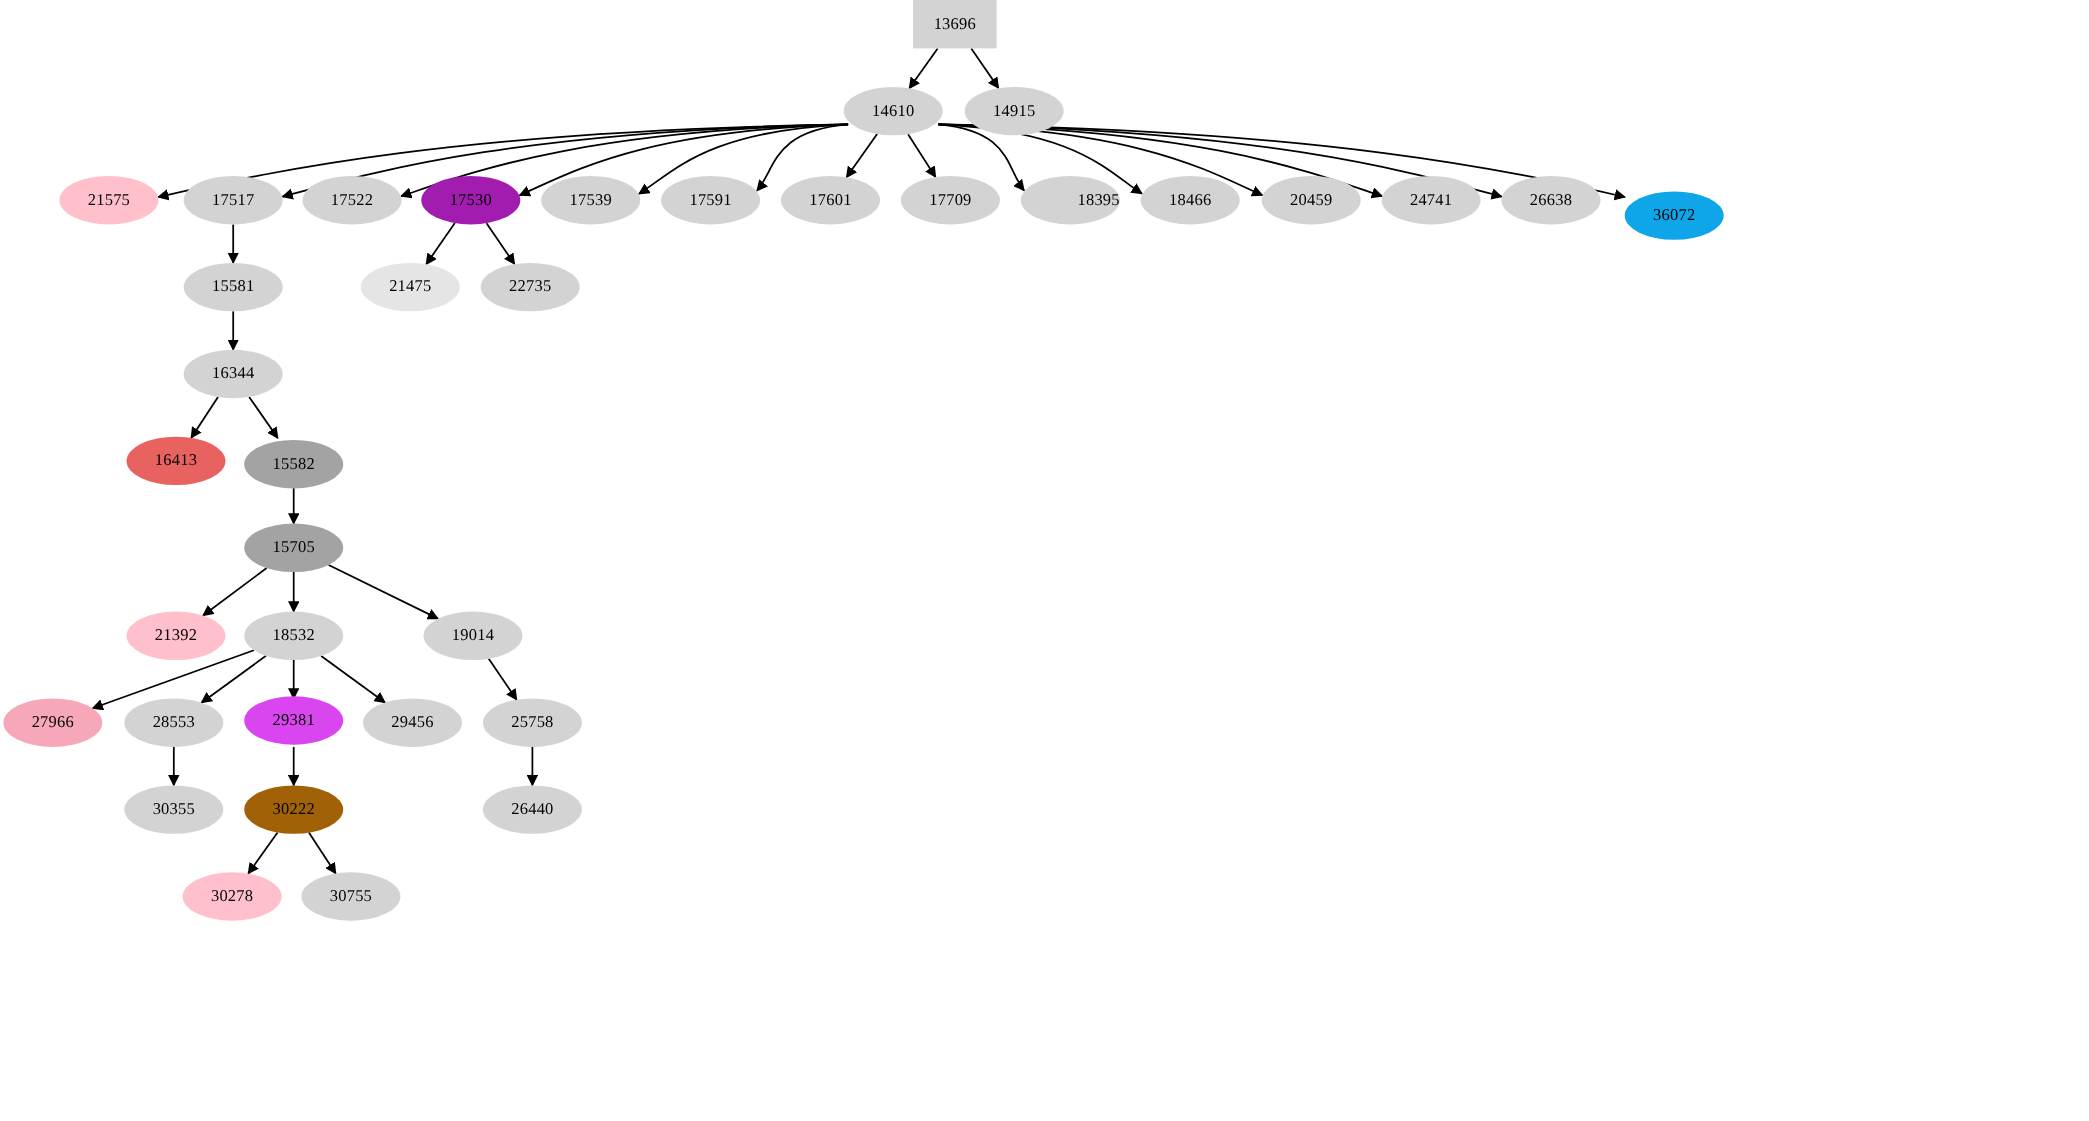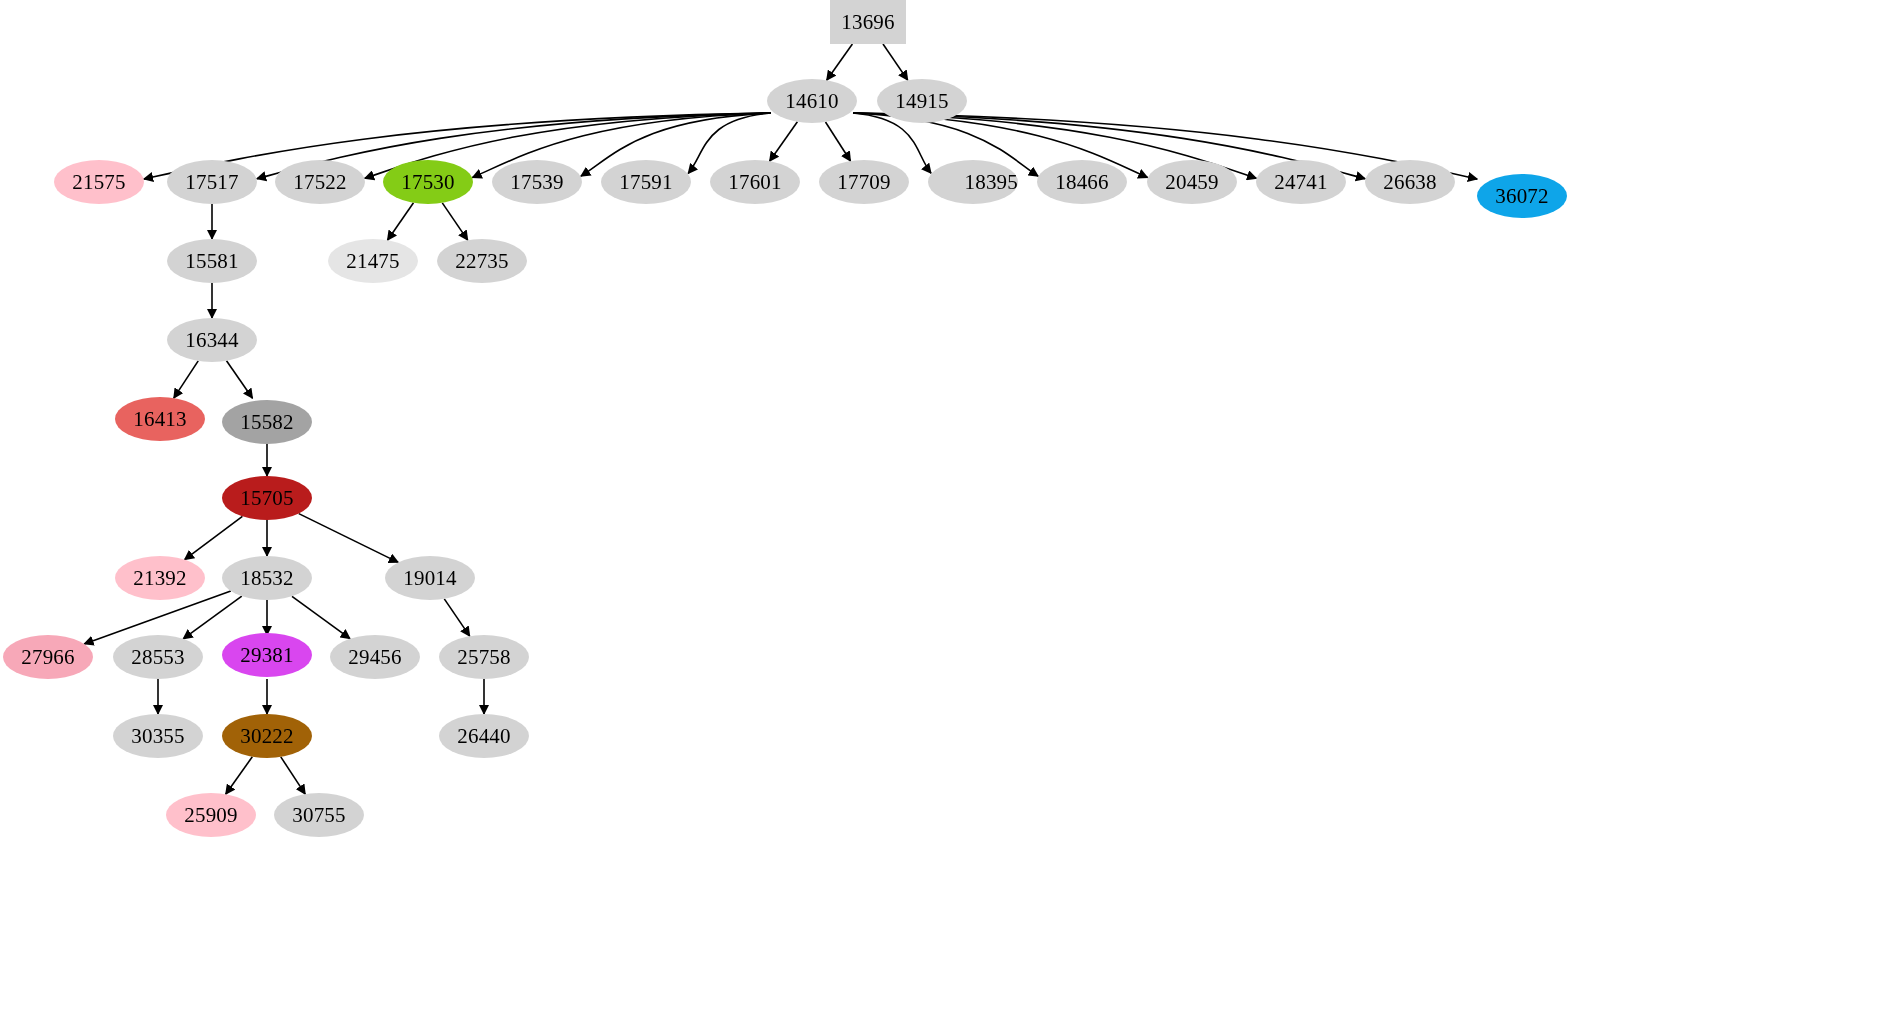--- a/index.html
+++ b/index.html
@@ -26,21 +26,21 @@
     height: 1019px;
     pointer-events: none;
   }
   .node {
     position: absolute;
     display: flex;
     align-items: center;
     justify-content: center;
     box-sizing: border-box;
     color: #000000;
-    font-size: 21px;
+    font-size: 15px;
     line-height: 1;
     letter-spacing: 0.2px;
     white-space: nowrap;
     transform: translate(-50%, -50%);
   }
   .node.ellipse {
     border-radius: 50%;
   }
   .node.box {
     border-radius: 0;
@@ -110,21 +110,21 @@
       </div>
       <div class="node ellipse" style="left: 99px; top: 182px; width: 90px; height: 44px; background: rgb(255, 192, 203);">
         <span class="node-label">21575</span>
       </div>
       <div class="node ellipse" style="left: 212px; top: 182px; width: 90px; height: 44px; background: rgb(211, 211, 211);">
         <span class="node-label">17517</span>
       </div>
       <div class="node ellipse" style="left: 320px; top: 182px; width: 90px; height: 44px; background: rgb(211, 211, 211);">
         <span class="node-label">17522</span>
       </div>
-      <div class="node ellipse" style="left: 428px; top: 182px; width: 90px; height: 44px; background: #84cc16;">
+      <div class="node ellipse" style="left: 428px; top: 182px; width: 90px; height: 44px; background: #a21caf;">
         <span class="node-label">17530</span>
       </div>
       <div class="node ellipse" style="left: 537px; top: 182px; width: 90px; height: 44px; background: rgb(211, 211, 211);">
         <span class="node-label">17539</span>
       </div>
       <div class="node ellipse" style="left: 646px; top: 182px; width: 90px; height: 44px; background: rgb(211, 211, 211);">
         <span class="node-label">17591</span>
       </div>
       <div class="node ellipse" style="left: 755px; top: 182px; width: 90px; height: 44px; background: rgb(211, 211, 211);">
         <span class="node-label">17601</span>
@@ -161,21 +161,21 @@
       </div>
       <div class="node ellipse" style="left: 212px; top: 340px; width: 90px; height: 44px; background: rgb(211, 211, 211);">
         <span class="node-label">16344</span>
       </div>
       <div class="node ellipse" style="left: 160px; top: 419px; width: 90px; height: 44px; background: rgb(232, 99, 95);">
         <span class="node-label">16413</span>
       </div>
       <div class="node ellipse" style="left: 267px; top: 422px; width: 90px; height: 44px; background: #a3a3a3;">
         <span class="node-label">15582</span>
       </div>
-      <div class="node ellipse" style="left: 267px; top: 498px; width: 90px; height: 44px; background: #b91c1c;">
+      <div class="node ellipse" style="left: 267px; top: 498px; width: 90px; height: 44px; background: #a3a3a3;">
         <span class="node-label">15705</span>
       </div>
       <div class="node ellipse" style="left: 160px; top: 578px; width: 90px; height: 44px; background: rgb(255, 192, 203);">
         <span class="node-label">21392</span>
       </div>
       <div class="node ellipse" style="left: 267px; top: 578px; width: 90px; height: 44px; background: rgb(211, 211, 211);">
         <span class="node-label">18532</span>
       </div>
       <div class="node ellipse" style="left: 430px; top: 578px; width: 90px; height: 44px; background: rgb(211, 211, 211);">
         <span class="node-label">19014</span>
@@ -198,19 +198,19 @@
       <div class="node ellipse" style="left: 158px; top: 736px; width: 90px; height: 44px; background: rgb(211, 211, 211);">
         <span class="node-label">30355</span>
       </div>
       <div class="node ellipse" style="left: 267px; top: 736px; width: 90px; height: 44px; background: #a16207;">
         <span class="node-label">30222</span>
       </div>
       <div class="node ellipse" style="left: 484px; top: 736px; width: 90px; height: 44px; background: rgb(211, 211, 211);">
         <span class="node-label">26440</span>
       </div>
       <div class="node ellipse" style="left: 211px; top: 815px; width: 90px; height: 44px; background: rgb(255, 192, 203);">
-        <span class="node-label">25909</span>
+        <span class="node-label">30278</span>
       </div>
       <div class="node ellipse" style="left: 319px; top: 815px; width: 90px; height: 44px; background: rgb(211, 211, 211);">
         <span class="node-label">30755</span>
       </div>
     </div>
 </div>
 
 </body></html>

